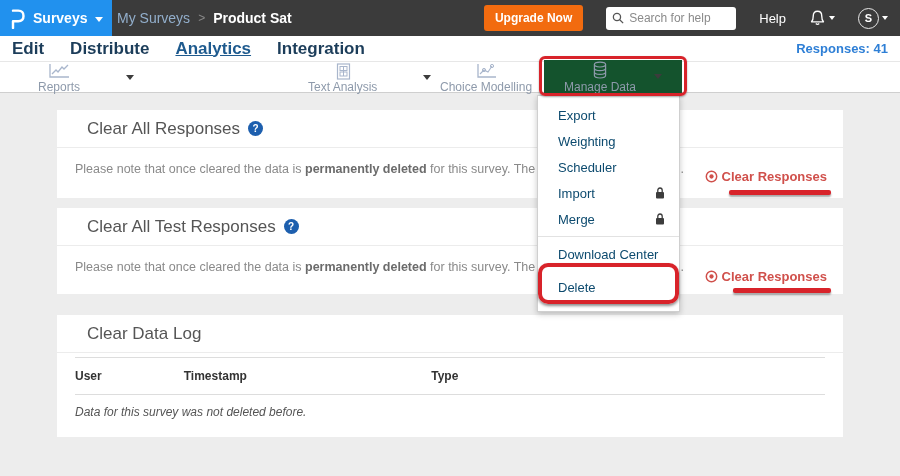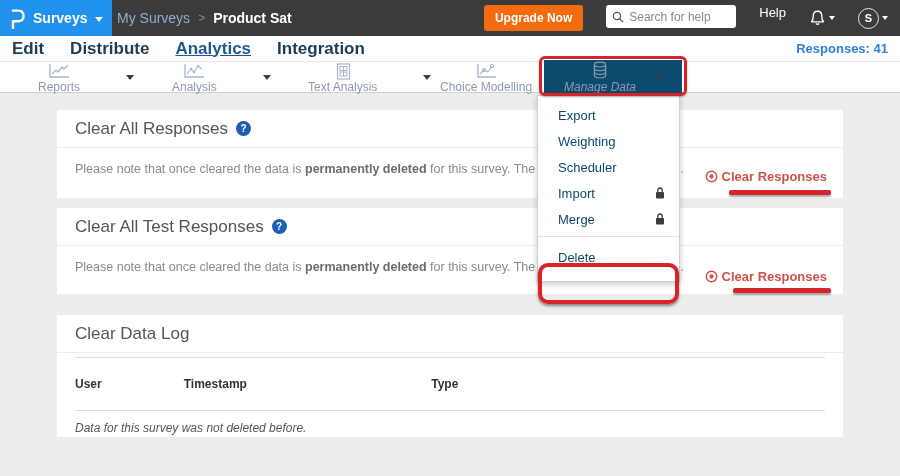--- a/index.html
+++ b/index.html
@@ -8,21 +8,21 @@
 
   
   .topbar { position:absolute; left:0; top:0; width:900px; height:36px; background:#3b3b3b; display:flex; align-items:center; z-index:5; }
   .logo-area { width:112px; height:36px; background:#2191ee; display:flex; align-items:center; padding:0 8px 0 10px; gap:8px; flex-shrink:0; }
   .app-label { color:#fff; font-size:14px; font-weight:700; }
   .caret { width:0; height:0; border-left:4px solid transparent; border-right:4px solid transparent; border-top:5px solid #fff; margin-top:2px; }
   .breadcrumb { display:flex; align-items:center; gap:8px; margin-left:5px; }
   .crumb-parent { color:#92aecb; font-size:14px; }
   .crumb-sep { color:#8a8a8a; font-size:12px; }
   .crumb-current { color:#ffffff; font-size:14px; font-weight:700; }
-  .topbar-right { margin-left:auto; display:flex; gap:23px; padding-right:12px;padding-left:48px; }
+  .topbar-right { margin-left:auto; display:flex; align-items:center; gap:23px; padding-right:12px;padding-left:48px; }
   .upgrade-btn { background:#f26b0f; color:#fff; border:none; font-size:12px; font-weight:700; padding:6px 11px; border-radius:3px; cursor:pointer; font-family:"Liberation Sans",sans-serif; }
   .searchbox { background:#fff; border-radius:3px; width:130px; height:23px; display:flex; align-items:center; padding:0 6px; gap:5px; }
   .searchbox input { border:none; outline:none; width:100%; font-size:12px; color:#444; font-family:"Liberation Sans",sans-serif; }
   .searchbox input::placeholder { color:#8a8a8a; }
   .help-label { color:#fff; font-size:13px; }
   .icon-with-caret { display:flex; align-items:center; gap:3px; }
   .caret-sm { width:0; height:0; border-left:3.5px solid transparent; border-right:3.5px solid transparent; border-top:4px solid #fff; }
   .avatar { width:21px; height:21px; border:1.5px solid #e8e8e8; border-radius:50%; color:#fff; font-size:11px; font-weight:700; display:flex; align-items:center; justify-content:center; }
 
   
@@ -30,47 +30,47 @@
   .nav-item { color:#1c3d5a; font-size:17px; font-weight:700; margin-right:26px; cursor:pointer; }
   .nav-item.active { color:#1e5a8e; text-decoration:underline; }
   .responses { margin-left:auto; color:#2e7fd6; font-size:13px; font-weight:700; }
 
   
   .toolbar { position:absolute; left:0; top:62px; width:900px; height:31px; background:#fff; border-bottom:1px solid #cfcfcf; z-index:4; }
   .tool-group { position:absolute; top:0; height:31px; display:flex; align-items:center; }
   .tool-stack { display:flex; flex-direction:column; align-items:center; justify-content:center; line-height:1; }
   .tool-label { font-size:12px; color:#8e9aab; margin-top:1px; }
   .tool-caret { width:0; height:0; border-left:4px solid transparent; border-right:4px solid transparent; border-top:5px solid #3c3c3c; margin-left:46px; }
-  .managedata-btn { position:absolute; left:544px; top:60px; width:138px; height:33px; background:#0c4a6e; display:flex; align-items:center; justify-content:center; z-index:6;font-style:italic; }
+  .managedata-btn { position:absolute; left:544px; top:60px; width:138px; height:33px; background:#14532d; display:flex; align-items:center; justify-content:center; z-index:6; }
   .managedata-btn .tool-caret { margin-left:18px; }
 
   
   .dropdown { position:absolute; left:537px; top:95px; width:143px; background:#fff; border:1px solid #cfcfcf; box-shadow:0 2px 6px rgba(0,0,0,0.22); z-index:8; padding:6px 0 8px 0; }
   .menu-item { height:26px; display:flex; align-items:center; padding:0 14px 0 20px; font-size:13px; color:#0c4a6e; cursor:pointer; }
   .menu-item .lock { margin-left:auto; }
   .menu-sep { border-top:1px solid #e2e2e2; margin:4px 0; }
   .menu-item.delete { height:32px; margin-top:4px; }
 
   
   .card { position:absolute; left:57px; width:786px; background:#fff; z-index:1; }
   .card1 { top:110px; height:88px; }
   .card2 { top:208px; height:86px; }
   .card3 { top:315px; height:122px; }
   .card-head { height:38px; display:flex; align-items:center; padding-left:18px; border-bottom:1px solid #ececec; }
-  .card-title { font-size:17px; color:#555; }
+  .card-title { font-size:17px; color:#555;margin-left:12px; }
   .help-badge { width:15px; height:15px; border-radius:50%; background:#1d5fae; color:#fff; font-size:10px; font-weight:700; display:flex; align-items:center; justify-content:center; margin-left:8px; }
   .note { margin:14px 18px 0 18px; font-size:12.5px; color:#8a8a8a; }
   .note b { color:#6b6b6b; }
   .clear-link { position:absolute; right:16px; display:flex; align-items:center; gap:4px; color:#d0504b; font-size:13px; font-weight:600; cursor:pointer; }
   .card1 .clear-link { top:59px; }
   .card2 .clear-link { top:61px; }
 
   
   .log-table { margin:4px 18px 0 18px; }
-  .log-header { display:flex; border-top:1px solid #ddd; border-bottom:1px solid #ddd; padding:19px 0; }
+  .log-header { display:flex; border-top:1px solid #ddd; border-bottom:1px solid #ddd; padding:11px 0; }
   .log-col { font-size:12px; font-weight:700; color:#333; }
   .c0 { width:14.5%; } .c1 { width:33.5%; } .c2 { width:33%; } .c3 { width:19%; }
   .log-empty { font-size:12px; font-style:italic; color:#555; padding:10px 0; }
 
   
   .ann { position:absolute; pointer-events:none; z-index:10; }
   .ann-box1 { left:539px; top:56px; width:148px; height:40px; border:3px solid #d8232a; border-radius:6px; box-shadow:0 1px 2px rgba(0,0,0,0.35); }
   .ann-box2 { left:538px; top:263px; width:141px; height:41px; border:4px solid #d8232a; border-radius:10px; box-shadow:0 2px 3px rgba(0,0,0,0.45); }
   .ann-bar { height:5px; background:#d8232a; border-radius:2px; box-shadow:0 2px 2px rgba(0,0,0,0.35); }
   .ann-bar1 { left:729px; top:190px; width:102px; }
@@ -139,35 +139,20 @@
         <svg width="24" height="17" viewBox="0 0 24 17">
             <path d="M3 1 V14 H22" stroke="#a9b6cc" stroke-width="1.3" fill="none"></path>
             <path d="M5 11 L9 7 L11 9 L15 4 L17 6 L21 2" stroke="#a9b6cc" stroke-width="1.3" fill="none"></path>
           </svg>
       </span>
       <span class="tool-label">Reports</span>
     </div>
     <span class="tool-caret"></span>
   </div>
 
-  <div class="tool-group" style="left:172px;">
-    <div class="tool-stack">
-      <span>
-        <svg width="24" height="17" viewBox="0 0 24 17">
-            <path d="M3 1 V14 H22" stroke="#a9b6cc" stroke-width="1.3" fill="none"></path>
-            <path d="M5 11 L9 6 L12 9 L16 3 L20 6" stroke="#a9b6cc" stroke-width="1.1" fill="none"></path>
-            <circle cx="9" cy="6" r="1.3" fill="#a9b6cc"></circle>
-            <circle cx="16" cy="3" r="1.3" fill="#a9b6cc"></circle>
-            <circle cx="12" cy="9" r="1.3" fill="#a9b6cc"></circle>
-          </svg>
-      </span>
-      <span class="tool-label">Analysis</span>
-    </div>
-    <span class="tool-caret"></span>
-  </div>
 
   <div class="tool-group" style="left:308px;">
     <div class="tool-stack">
       <span>
         <svg width="18" height="17" viewBox="0 0 18 17">
             <rect x="3.5" y="1" width="12" height="15" stroke="#a9b6cc" stroke-width="1.2" fill="none"></rect>
             <rect x="6" y="3.5" width="7" height="4" stroke="#a9b6cc" stroke-width="1" fill="none"></rect>
             <rect x="6" y="9" width="7" height="4" stroke="#a9b6cc" stroke-width="1" fill="none"></rect>
             <line x1="9.5" y1="3.5" x2="9.5" y2="13" stroke="#a9b6cc" stroke-width="1"></line>
           </svg>
@@ -230,20 +215,23 @@
   <div class="menu-item">
     <span>Merge</span>
     <span class="lock">
       <svg width="10" height="12" viewBox="0 0 10 12">
           <rect x="1" y="5" width="8" height="6.5" rx="1" fill="#3c3c3c"></rect>
           <path d="M2.8 5 V3.3 Q2.8 1 5 1 Q7.2 1 7.2 3.3 V5" stroke="#3c3c3c" stroke-width="1.3" fill="none"></path>
         </svg>
     </span>
   </div>
   <div class="menu-sep"></div>
+  <div class="menu-item">
+    <span>Download Center</span>
+  </div>
   <div class="menu-item delete">
     <span>Delete</span>
   </div>
 </div>
 
 <section class="card card1">
   <div class="card-head">
     <span class="card-title">Clear All Responses</span>
     <span class="help-badge">?</span>
   </div>

